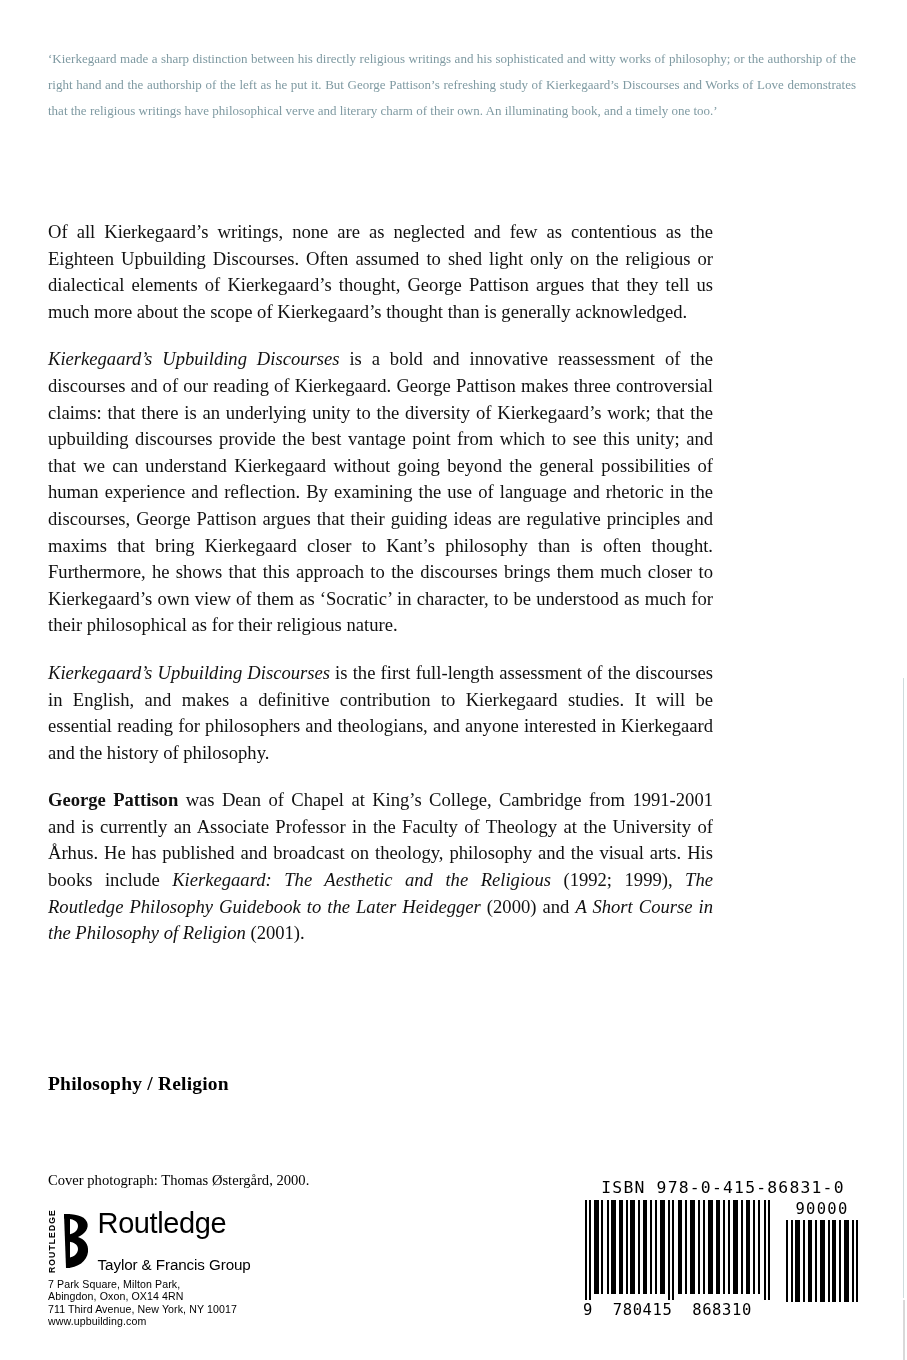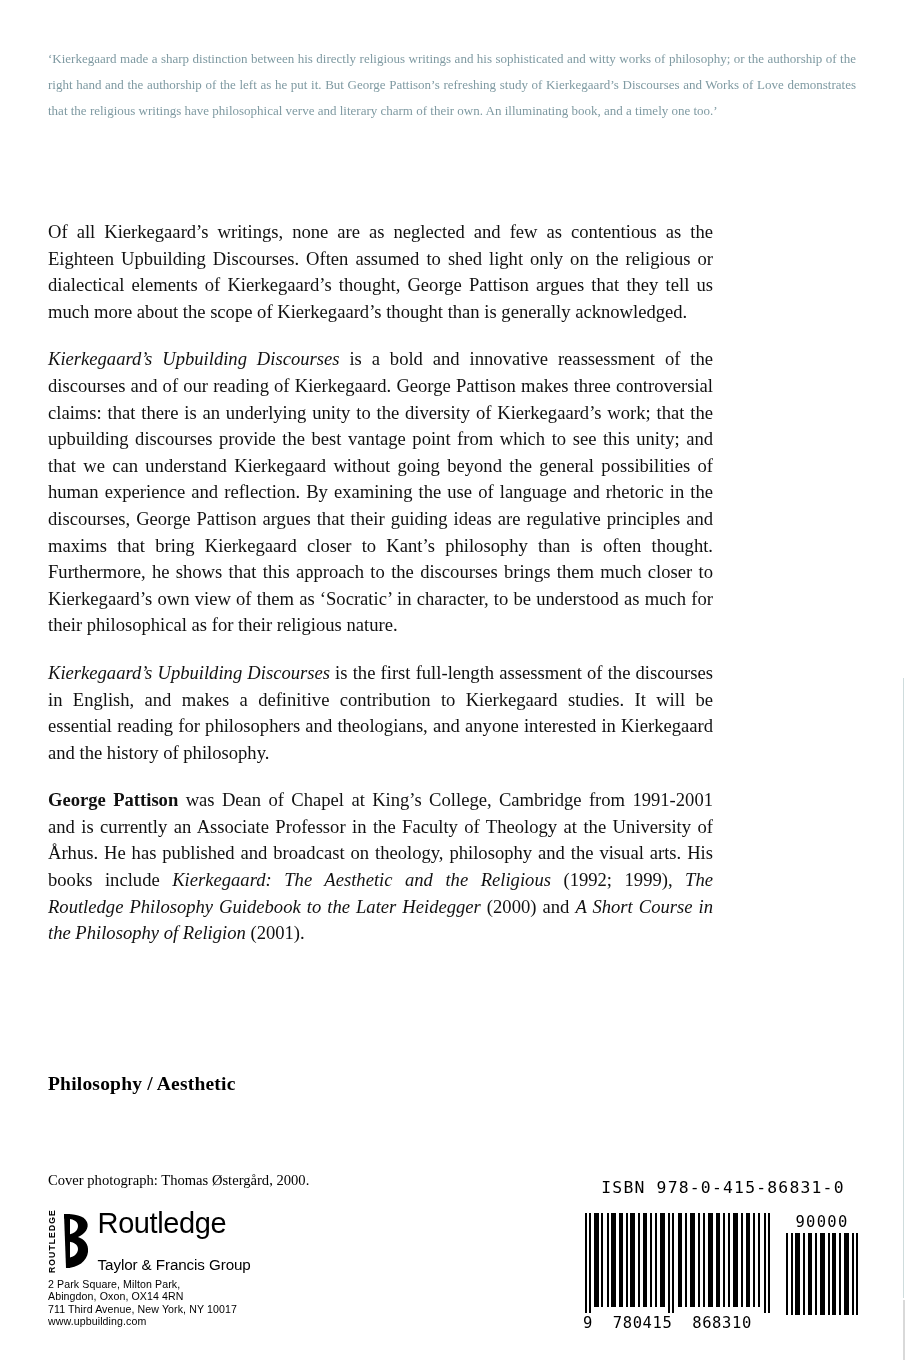--- a/index.html
+++ b/index.html
@@ -160,21 +160,21 @@
     left: 583px;
     top: 1178px;
     width: 276px;
   }
   .isbn-text {
     font-family: "DejaVu Sans Mono", "Liberation Mono", monospace;
     font-size: 16.4px;
     letter-spacing: 1.2px;
     text-align: center;
     margin-left: 4px;
-    margin-bottom: 16px;
+    margin-bottom: 3px;
   }
   .bc-row { display: flex; align-items: flex-start; }
   .bc-main { width: 196px; }
   .bc-addon { width: 74px; margin-left: 6px; }
   .addon-digits {
     font-family: "DejaVu Sans Mono", "Liberation Mono", monospace;
     font-size: 15.5px;
     letter-spacing: 1.3px;
     text-align: center;
     margin-bottom: 2px;
@@ -203,38 +203,38 @@
     <p class="para">Of all Kierkegaard’s writings, none are as neglected and few as contentious as the Eighteen Upbuilding Discourses. Often assumed to shed light only on the religious or dialectical elements of Kierkegaard’s thought, George Pattison argues that they tell us much more about the scope of Kierkegaard’s thought than is generally acknowledged.</p>
 
     <p class="para"><i>Kierkegaard’s Upbuilding Discourses</i><span> is a bold and innovative reassessment of the discourses and of our reading of Kierkegaard. George Pattison makes three controversial claims: that there is an underlying unity to the diversity of Kierkegaard’s work; that the upbuilding discourses provide the best vantage point from which to see this unity; and that we can understand Kierkegaard without going beyond the general possibilities of human experience and reflection. By examining the use of language and rhetoric in the discourses, George Pattison argues that their guiding ideas are regulative principles and maxims that bring Kierkegaard closer to Kant’s philosophy than is often thought. Furthermore, he shows that this approach  to the discourses brings them much closer to Kierkegaard’s own view of them as ‘Socratic’ in character, to be understood as much for their philosophical as for their religious nature.</span></p>
 
     <p class="para"><i>Kierkegaard’s Upbuilding Discourses</i><span> is the first full-length assessment of the discourses in English, and makes a definitive contribution to Kierkegaard studies. It will be essential reading for philosophers and theologians, and anyone interested in Kierkegaard and the history of philosophy.</span></p>
 
     <p class="para"><b>George Pattison</b><span> was Dean of Chapel at King’s College, Cambridge from 1991-2001 and is currently an Associate Professor in the Faculty of Theology at the University of Århus. He has published and broadcast on theology, philosophy and the visual arts.  His books include </span><i>Kierkegaard: The Aesthetic and the Religious</i><span> (1992; 1999), </span><i>The Routledge Philosophy Guidebook to the Later Heidegger</i><span> (2000) and </span><i>A Short Course in the Philosophy of Religion</i><span> (2001).</span></p>
 
   </div>
 
-  <div class="category">Philosophy / Aesthetic</div>
+  <div class="category">Philosophy / Religion</div>
 
   <div class="photo-credit">Cover photograph: Thomas Østergård, 2000.</div>
 
   <div class="routledge">
     <div class="rt-logo-row">
       <div class="rt-vert">ROUTLEDGE</div>
       <svg class="rt-mark" viewBox="0 0 30 56" aria-hidden="true">
         <path d="M4 1 C14 1 24 2 27 9 C29.5 15 25 21 18 24 C24 26 29 31 28 39 C27 48 18 55 6 55 L6 45 C13 45 18 41 18 36 C18 31 13 28.5 6 28.5 L6 22 C13 21.5 18 18 18 13 C18 8 13 5.5 4 5.5 Z" fill="#000000"></path>
         <path d="M4 1 L10 1 L10 55 L6 55 Z" fill="#000000"></path>
       </svg>
       <div class="rt-words">
         <span class="rt-name">Routledge</span>
         <span class="rt-sub">Taylor &amp; Francis Group</span>
       </div>
     </div>
     <div class="rt-address">
-      <div>2 Park Square, Milton Park,</div>
+      <div>7 Park Square, Milton Park,</div>
       <div>Abingdon, Oxon, OX14 4RN</div>
       <div>711 Third Avenue, New York, NY 10017</div>
       <div>www.upbuilding.com</div>
     </div>
   </div>
 
   <div class="barcode-block">
     <div class="isbn-text">ISBN 978-0-415-86831-0</div>
     <div class="bc-row">
       <div class="bc-main">

